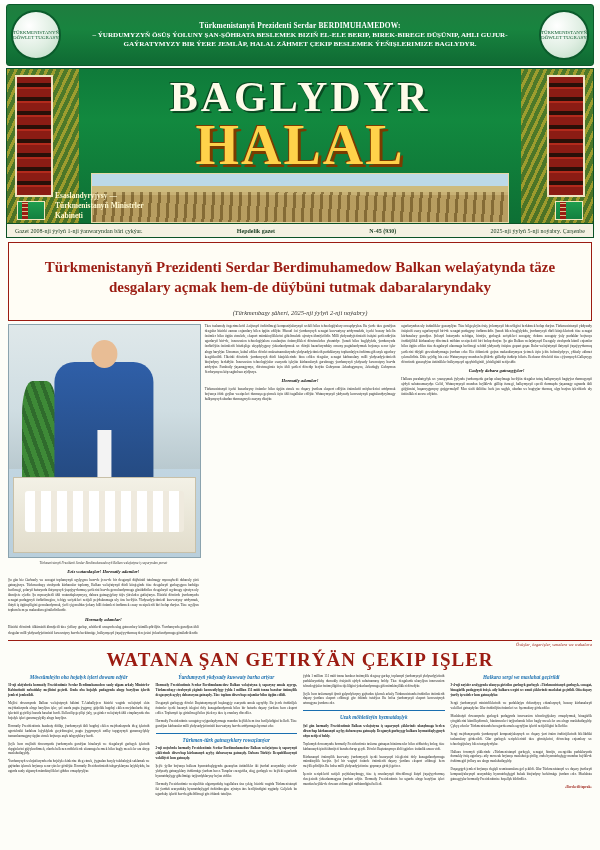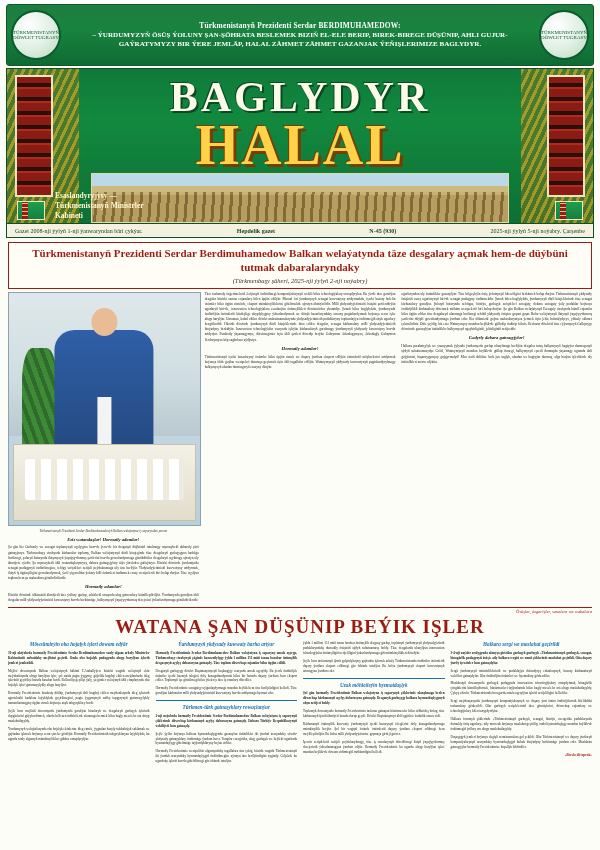--- a/index.html
+++ b/index.html
@@ -187,22 +187,22 @@
 
   
   .lead {
     margin: 4px 8px 0 8px;
     border: 1px solid #9b1c12;
     padding: 3px 6px 4px 6px;
     text-align: center;
     background: #fffdf5;
   }
   .lead h1 {
-    margin: 0;
-    font-size: 11px;
+    margin: 12px;
+    font-size: 15px;
     font-weight: bold;
     color: #9b1c12;
     line-height: 1.3;
   }
   .lead h2 {
     margin: 2px 0 0 0;
     font-size: 15px;
     font-weight: bold;
     color: #9b1c12;
     letter-spacing: 1px;
@@ -380,21 +380,21 @@
 <body>
 
 <div class="page">
 
   <div class="topbanner">
     <div class="seal">
       <span>TÜRKMENISTANYŇ DÖWLET TUGRASY</span>
     </div>
     <div class="banner-text">
       <div class="banner-title">Türkmenistanyň Prezidenti Serdar BERDIMUHAMEDOW:</div>
-      <div class="banner-quote">– ÝURDUMYZYŇ ÖSÜŞ ÝOLUNY ŞAN-ŞÖHRATA BESLEMEK BIZIŇ EL-ELE BERIP, BIREK-BIREGE DÜŞÜNIP, AHLI GUJUR-GAÝRATYMYZY BIR ÝERE JEMLÄP, HALAL ZÄHMET ZÄHMET GAZANJAK ÝEŇIŞLERIMIZE BAGLYDYR.</div>
+      <div class="banner-quote">– ÝURDUMYZYŇ ÖSÜŞ ÝOLUNY ŞAN-ŞÖHRATA BESLEMEK BIZIŇ EL-ELE BERIP, BIREK-BIREGE DÜŞÜNIP, AHLI GUJUR-GAÝRATYMYZY BIR ÝERE JEMLÄP, HALAL ZÄHMET ÇEKIP BESLEMEK ÝEŇIŞLERIMIZE BAGLYDYR.</div>
     </div>
     <div class="seal">
       <span>TÜRKMENISTANYŇ DÖWLET TUGRASY</span>
     </div>
   </div>
 
   <div class="masthead">
     <div class="wheat-left"></div>
     <div class="wheat-right"></div>
     <div class="carpet left"></div>
@@ -447,21 +447,21 @@
 
     <div class="lead-col">
       <span>ugurlaryndan uly üstünlikler gazanylýar. Täze bilgeşleýin ösüş ýolumyzyň bitewiligini berkitmek bolup durýar. Türkmenistanyň ykdysady ösüşiniň esasy ugurlarynyň biri-de senagat pudagyny ösdürmekdir. Şunuň bilen baglylykda, ýurdumyzyň dürli künjeklerinde täze senagat kärhanalary gurulýar. Şolaryň hatarynda nebitgaz, himiýa, gurluşyk serişdeleri senagaty, dokma senagaty ýaly pudaklar boýunça öndürijilikli kärhanalary döretmek möhüm wezipeleriň biri bolup durýar. Şu gün Balkan welaýatynyň Esenguly etrabynda kämil enjamlar bilen üpjün edilen täze desgalaryň ulanmaga berilmegi sebitiň ykdysady ösüşine goşant goşar. Bular welaýatynyň ilatynyň ýaşaýyş-durmuş şertlerini düýpli gowulandyrmaga ýardam eder. Biz öňümizde goýan maksatlarymyza ýetmek üçin jebis bolmalydyrys, yhlasly zähmet çekmelidiris. Diňe şeýdip, biz eziz Watanymyzy mundan beýläk-de gülledip ösdürip bileris. Berkarar döwletiň täze eýýamynyň Galkynyşy döwründe gazanylýan üstünlikler halkymyzyň agzybirliginiň, jebisliginiň netijesidir.</span>
       <span class="sub">Gadyrly dabara gatnaşyjylar!</span>
       <span>Halkara parahatçylyk we ynanyşmak ýylynda ýurdumyzda gurlup ulanylmaga berilýän desgalar tutuş halkymyzyň bagtyýar durmuşynyň aýdyň subutnamasydyr. Geliň, Watanymyzyň mundan beýläk-de gülläp ösmegi, halkymyzyň eşretli durmuşda ýaşamagy ugrunda ähli güýjümizi, başarnygymyzy gaýgyrmalyň! Men siziň ähliňize berk jan saglyk, abadan we bagtyýar durmuş, alyp barýan işleriňizde uly üstünlikleri arzuw edýärin.</span>
     </div>
   </div>
 
   <div class="divider">Ösüşler, özgerişler, senelere we wakalara</div>
 
-  <div class="section-title">WATANA ŞAN DÜŞÜNIP BEÝIK IŞLER</div>
+  <div class="section-title">WATANA ŞAN GETIRÝÄN ÇEKIP IŞLER</div>
 
   <div class="grid">
 
     <div class="col">
       <span class="kicker">Möwsümleýin oba hojalyk işleri dowam edýär</span>
       <p class="bold-lead">31-nji oktýabrda hormatly Prezidentimiz Serdar Berdimuhamedow sanly ulgam arkaly Ministrler Kabinetiniň nobatdaky mejlisini geçirdi. Onda oba hojalyk pudagynda alnyp barylýan işleriň jemleri jemlenildi.</p>
       <p>Mejlisi dowamynda Balkan welaýatynyň häkimi T.Atahallyýew häzirki wagtda welaýatyň ekin meýdanlarynda alnyp barylýan işler, şol sanda pagta ýygymy, güýzlük bugdaý ekilen meýdanlarda ideg işleriniň geçirilişi barada hasabat berdi. Bellenilip geçilişi ýaly, şu günler welaýatyň ähli etraplarynda oba hojalyk işleri guramaçylykly alnyp barylýar.</p>
       <p>Hormatly Prezidentimiz hasabaty diňläp, ýurdumyzyň ähli bugdaý ekilen meýdanlarynda ideg işleriniň agrotehniki kadalara laýyklykda geçirilmegini, pagta ýygymynyň soňky tapgyrynyň guramaçylykly tamamlanmagyny üpjün etmek boýunça anyk tabşyryklary berdi.</p>
       <p>Şeýle hem mejlisiň dowamynda ýurdumyzda gurulýan binalaryň we desgalaryň gurluşyk işleriniň depginlerini güýçlendirmek, olarda bellenen möhletlerde ulanmaga bermek bilen bagly meseleler ara alnyp maslahatlaşyldy.</p>
       <p>Ýurdumyzyň welaýatlarynda oba hojalyk ekinlerine ideg etmek, ýygnalan hasyly talabalaýyk saklamak we gaýtadan işlemek boýunça zerur çäreler görülýär. Hormatly Prezidentimiziň tabşyryklaryna laýyklykda, bu ugurda sanly ulgamyň mümkinçilikleri giňden ornaşdyrylýar.</p>

